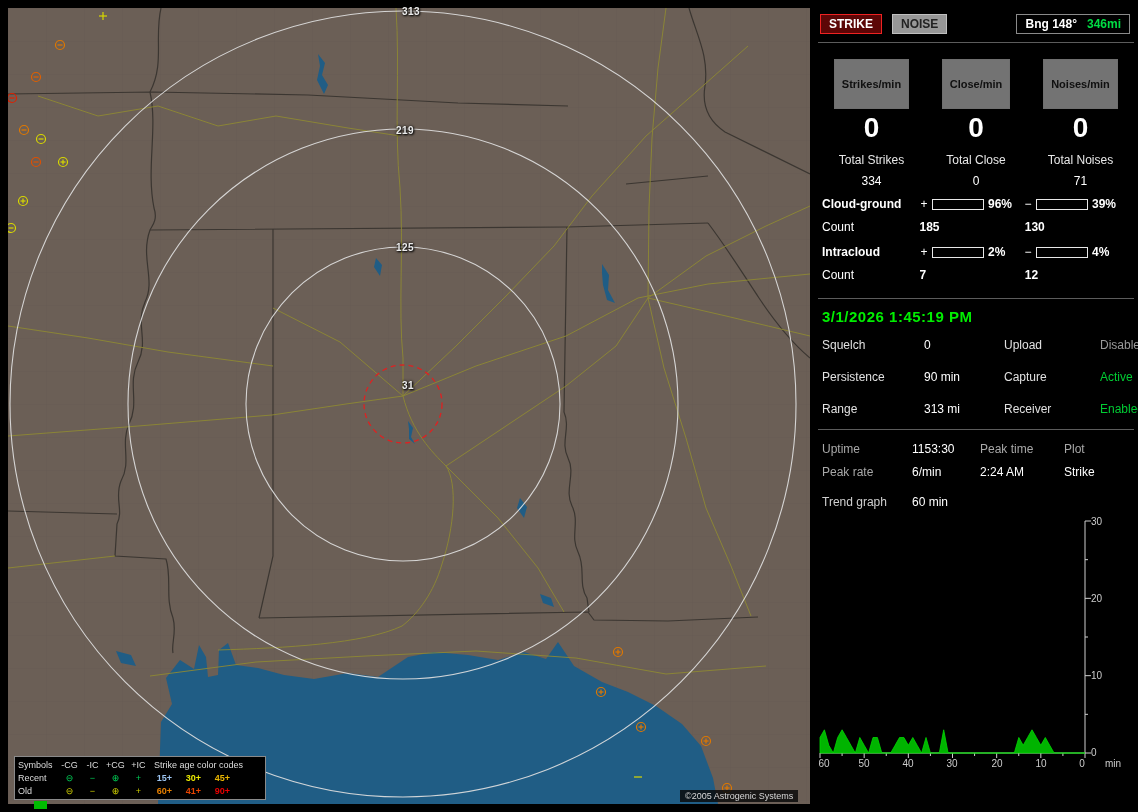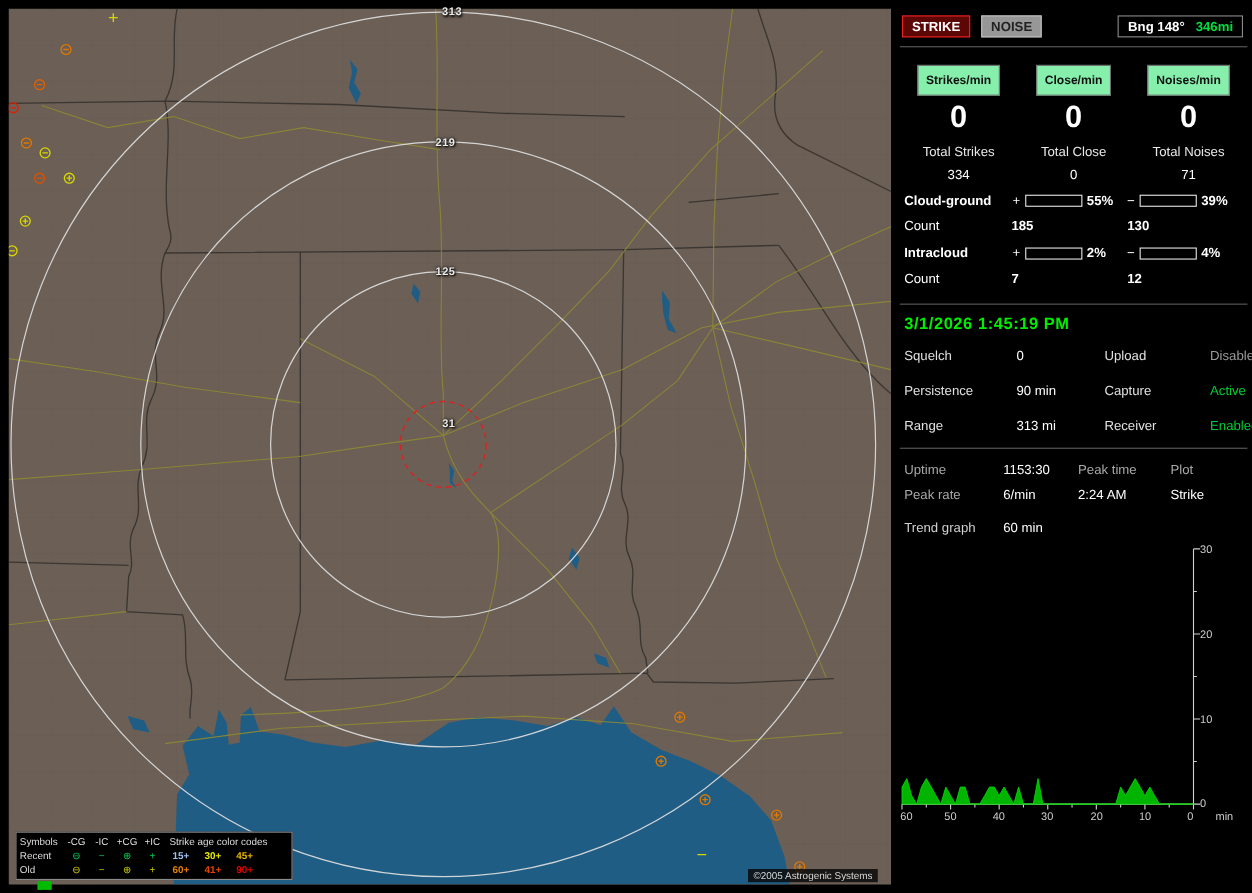--- a/index.html
+++ b/index.html
@@ -31,22 +31,22 @@
   .btn-strike{background:#5c0606;border:1px solid #ee2222;color:#fff;font-weight:bold;
       font-size:12px;padding:2px 8px;cursor:pointer;font-family:inherit;}
   .btn-noise{background:#979797;border:1px solid #c0c0c0;color:#222;font-weight:bold;
       font-size:12px;padding:2px 8px;cursor:pointer;font-family:inherit;}
   .bng-box{margin-left:auto;border:1px solid #8a8a8a;background:#000;padding:2px 8px;
       display:flex;gap:10px;font-weight:bold;}
   .bng-dist{font-weight:bold;}
 
   .rates{display:flex;justify-content:space-between;margin:16px 2px 0 2px;}
   .rate-col{width:33%;display:flex;flex-direction:column;align-items:center;}
-  .rate-badge{background:#86efac;color:#101010;font-size:11px;font-weight:bold;
-      padding:7px 7px;border:1px solid #6f6f6f;}
+  .rate-badge{background:#737373;color:#101010;font-size:11px;font-weight:bold;
+      padding:18px 7px;border:1px solid #6f6f6f;}
   .rate-value{font-size:28px;font-weight:bold;margin-top:4px;line-height:30px;}
 
   .totals{display:flex;justify-content:space-between;margin:10px 2px 0 2px;}
   .tot-col{width:33%;display:flex;flex-direction:column;align-items:center;}
   .tot-label{color:#e8e8e8;}
   .tot-value{margin-top:7px;}
 
   .dist-title{margin:24px 4px 0 4px;color:#b8b8b8;border-bottom:1px solid #9a9a9a;
       padding-bottom:3px;}
   .dist-row{display:flex;align-items:center;margin:8px 4px 0 4px;height:16px;}
@@ -296,21 +296,21 @@
       <span class="tot-label">Total Noises</span>
       <span class="tot-value">71</span>
     </div>
   </div>
 
 
   <div class="dist-row">
     <span class="dist-label">Cloud-ground</span>
     <span class="dist-sign">+</span>
     <span class="bar"><span class="bar-fill" style="width: 96.25%; background: rgb(238, 17, 17);"></span></span>
-    <span class="dist-pct">55%</span>
+    <span class="dist-pct">96%</span>
     <span class="dist-sign">−</span>
     <span class="bar"><span class="bar-fill" style="width: 68.25%; background: rgb(136, 187, 238);"></span></span>
     <span class="dist-pct">39%</span>
   </div>
   <div class="count-row">
     <span class="count-label">Count</span>
     <span class="count-val">185</span>
     <span class="count-val">130</span>
   </div>
 

